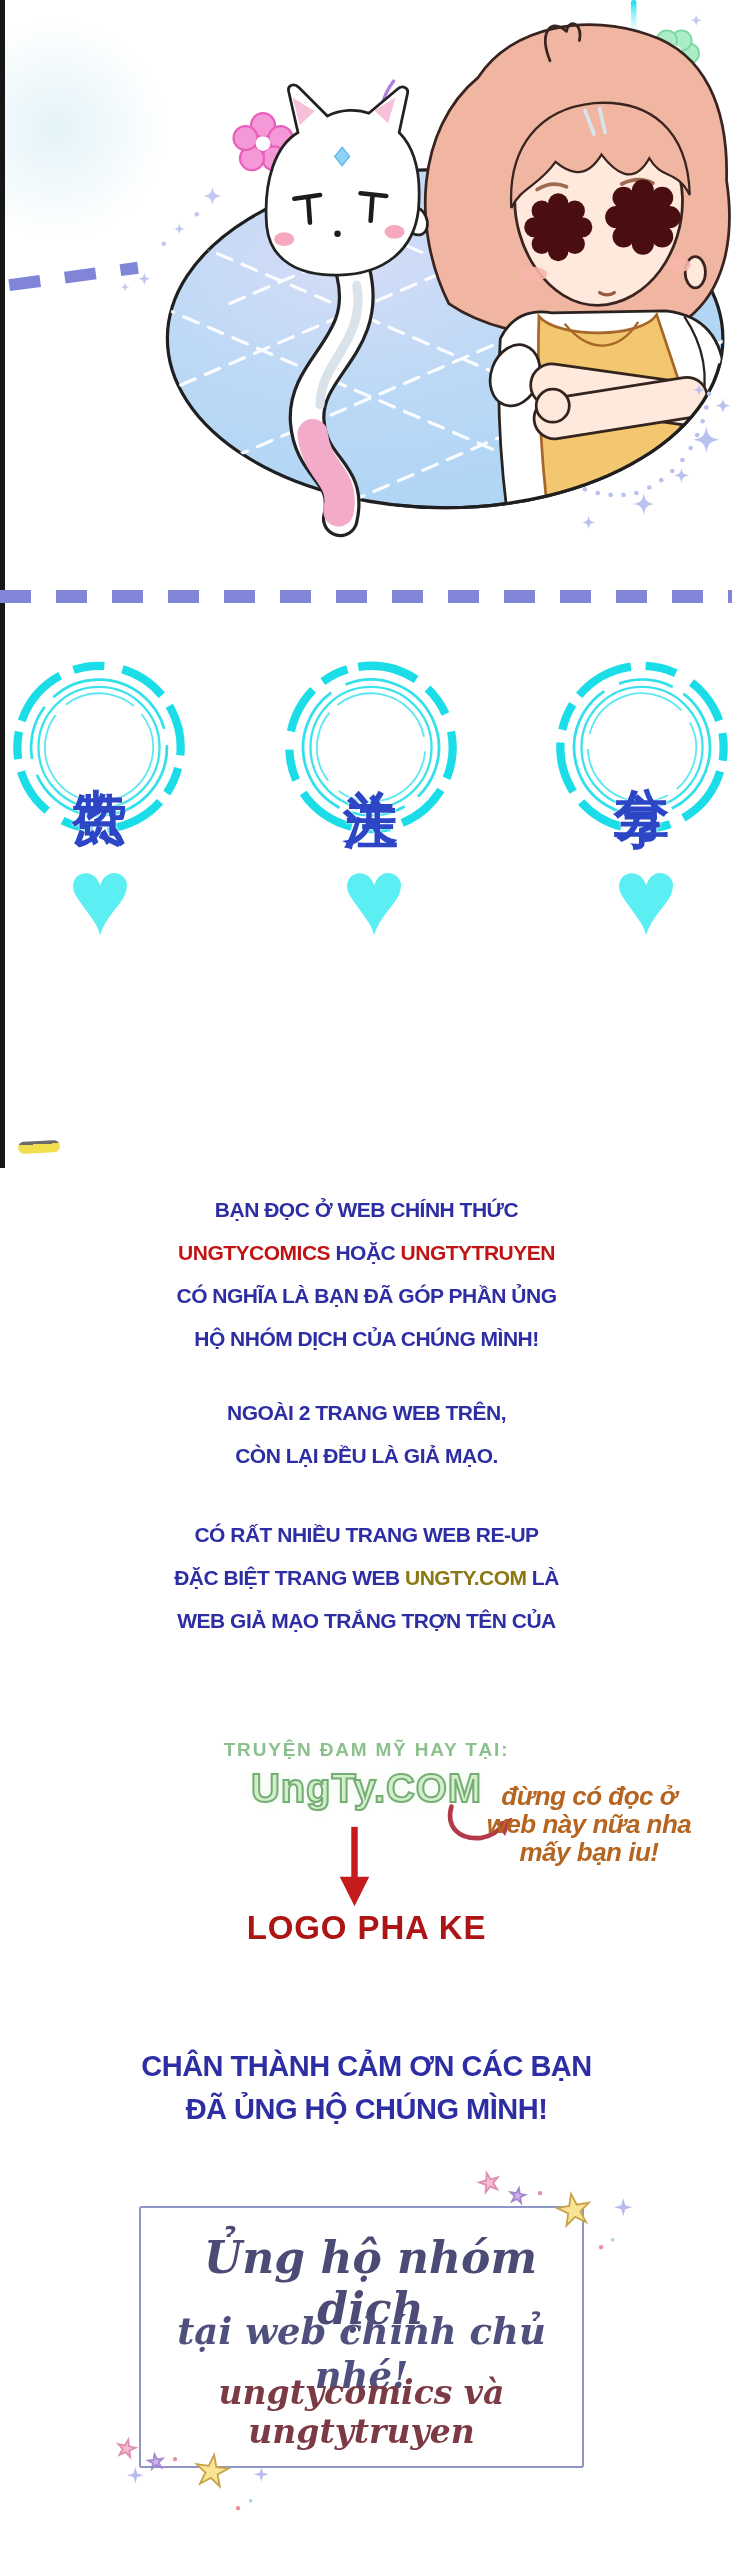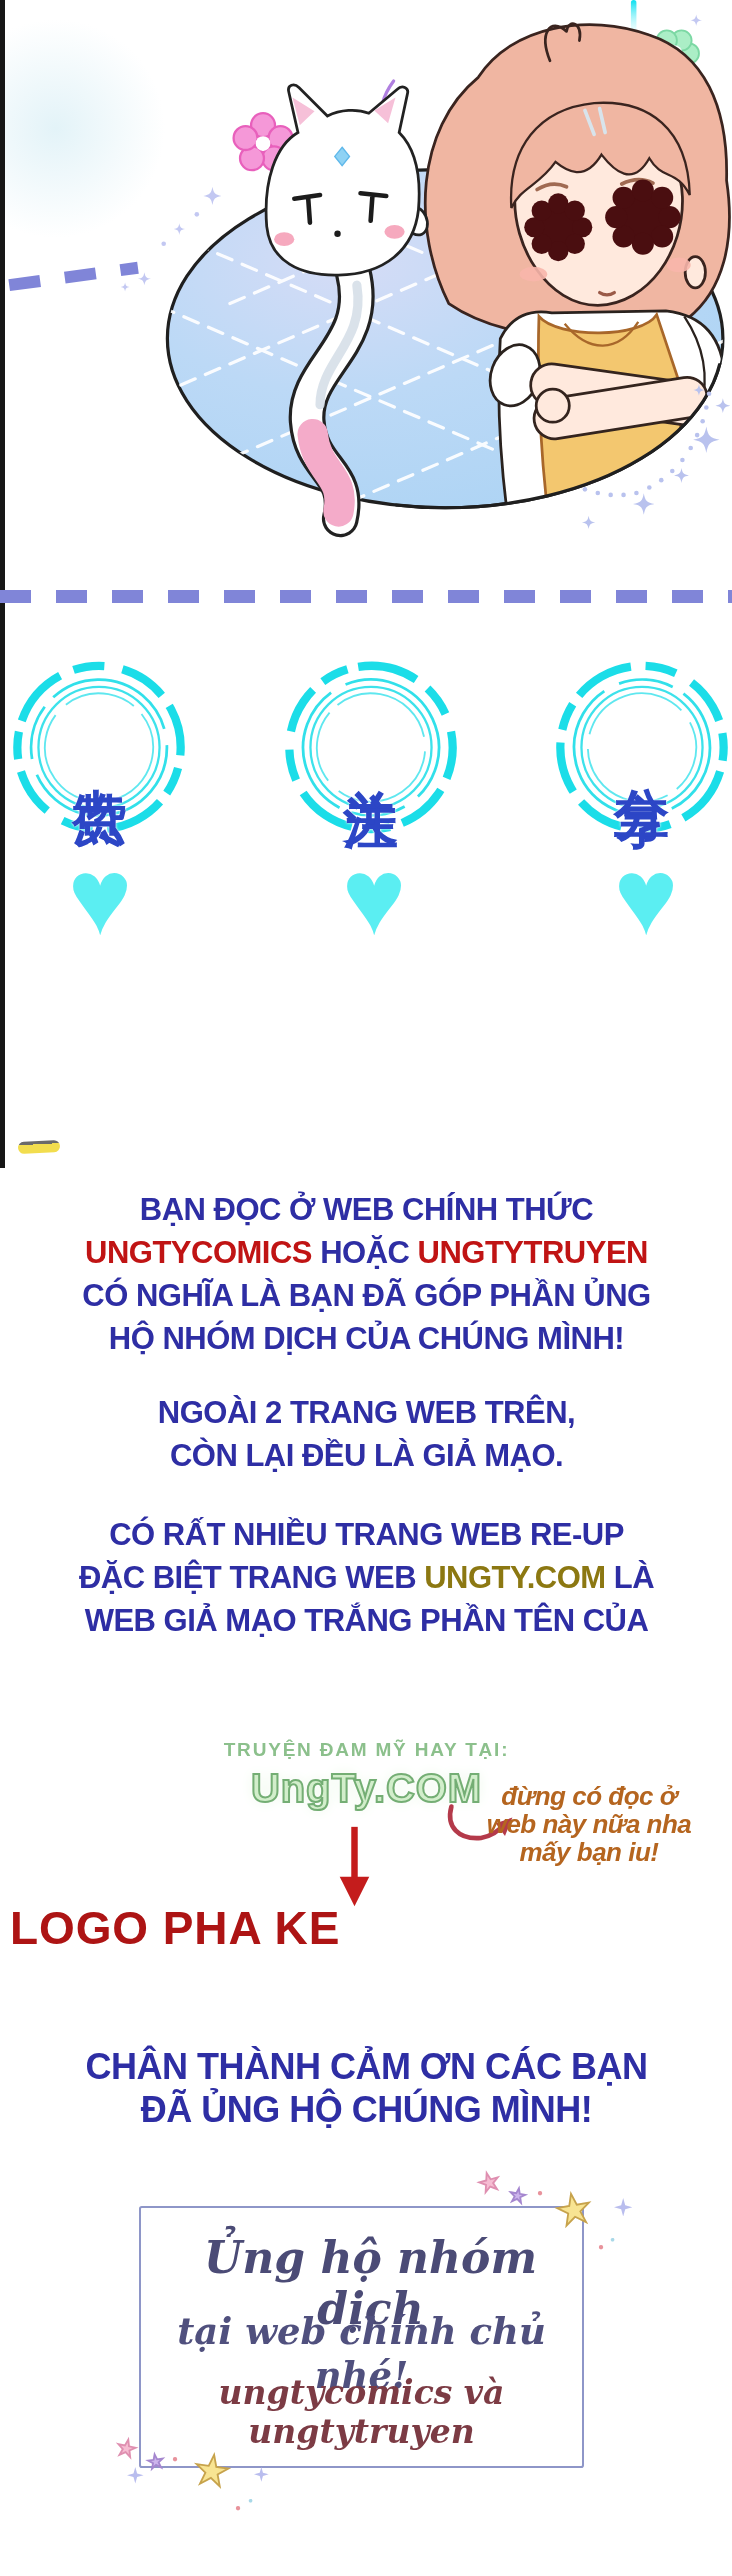--- a/index.html
+++ b/index.html
@@ -14,34 +14,34 @@
   
   .badge{width:184px;height:189px;}
   .badge svg{position:absolute;left:0;top:0;}
   .badge .zh{position:absolute;inset:0;display:flex;align-items:center;justify-content:center;
     writing-mode:vertical-rl;text-orientation:upright;font-size:55px;font-weight:bold;
     color:#2c46c6;letter-spacing:3.7px;text-shadow:0 0 2.8px rgba(255,255,255,.95),0 0 0.9px #fff;}
   .heart{width:120px;text-align:center;font-size:109px;line-height:115px;color:#5beef2;}
   .yellow-mark{left:18.4px;top:1141px;width:42px;height:12px;border-radius:6.4px;transform:rotate(-3deg);
     background:linear-gradient(#6a6a6a 0 3.2px,#f2dd4e 3.2px);}
   
-  .comic{left:10px;width:713px;text-align:center;font-weight:bold;font-size:31px;line-height:43px;
+  .comic{left:10px;width:713px;text-align:center;font-weight:bold;font-size:21px;line-height:43px;
     letter-spacing:-0.5px;color:#2e2ea4;}
   .comic .red{color:#c01414;}
   .comic .olive{color:#8c7812;}
-  .thanks{font-size:36px;}
+  .thanks{font-size:29px;}
   
   .tagline{left:10px;width:713px;text-align:center;font-weight:bold;font-size:19px;line-height:24px;
     letter-spacing:1.8px;color:#8cc08c;text-shadow:0 0 2.8px #fff;}
   .biglogo{left:10px;width:713px;text-align:center;font-weight:bold;font-size:40px;line-height:55px;
     letter-spacing:0.9px;color:#d2eecb;-webkit-text-stroke:2px #74ae74;
     text-shadow:0 0 7.4px #fff,0 0 13px #e8f6e4;}
   .note{left:483px;top:1782px;width:212px;text-align:center;font-weight:bold;font-style:italic;
     font-size:26px;line-height:28px;color:#b5651f;letter-spacing:-0.5px;}
-  .caption{left:10px;top:1902px;width:713px;font-weight:bold;font-size:46px;
+  .caption{left:10px;top:1902px;width:713px;text-align:center;font-weight:bold;font-size:33px;
     line-height:52px;letter-spacing:0.9px;color:#ad1414;}
   
   .support-box{left:139px;top:2206px;width:441px;height:258px;border:2.8px solid #8e96c8;
     border-radius:2.8px;background:#fff;}
   .script{position:absolute;left:0;width:100%;text-align:center;
     font-family:"DejaVu Serif",serif;font-style:italic;font-weight:bold;}
   .s1{top:24px;font-size:44px;color:#4b4b76;padding-left:9px;}
   .s2{top:101px;font-size:37px;color:#50507e;}
   .s3{top:165px;font-size:33px;color:#7c3b44;}
   
@@ -277,21 +277,21 @@
   </div>
 
   <div class="abs comic" style="top:1391px">
     <div>NGOÀI 2 TRANG WEB TRÊN,</div>
     <div>CÒN LẠI ĐỀU LÀ GIẢ MẠO.</div>
   </div>
 
   <div class="abs comic" style="top:1513px">
     <div>CÓ RẤT NHIỀU TRANG WEB RE-UP</div>
     <div><span>ĐẶC BIỆT TRANG WEB </span><span class="olive">UNGTY.COM</span><span> LÀ</span></div>
-    <div>WEB GIẢ MẠO TRẮNG PHẦN TÊN CỦA</div>
+    <div>WEB GIẢ MẠO TRẮNG TRỢN TÊN CỦA</div>
   </div>
 
   <div class="abs tagline" style="top:1738px">TRUYỆN ĐAM MỸ HAY TẠI:</div>
   <div class="abs biglogo" style="top:1761px">UngTy.COM</div>
 
   <svg class="abs" style="left:444px;top:1799px" width="85" height="52" viewBox="0 0 92 56">
     <path d="M8,8 C2,30 16,44 40,42 C52,40 60,34 66,26" fill="none" stroke="#b43a4a" stroke-width="5" stroke-linecap="round"></path>
     <polygon points="74,20 56,26 66,40" fill="#b43a4a"></polygon>
   </svg>
 

